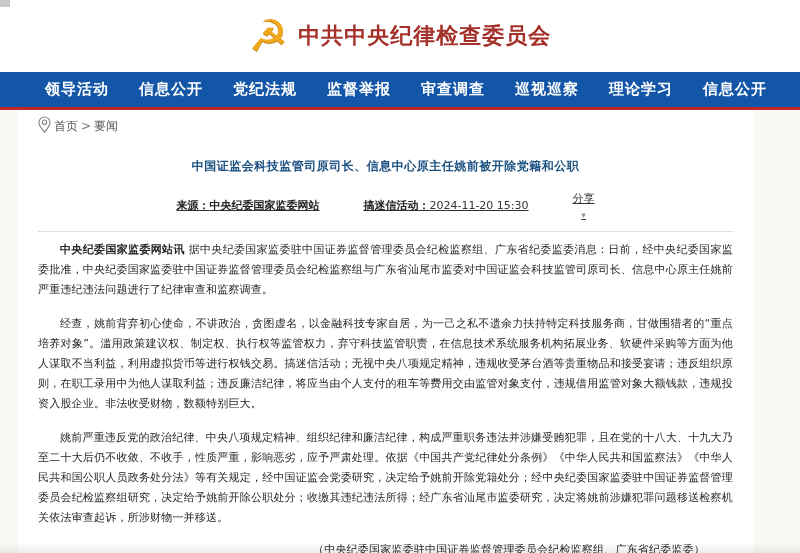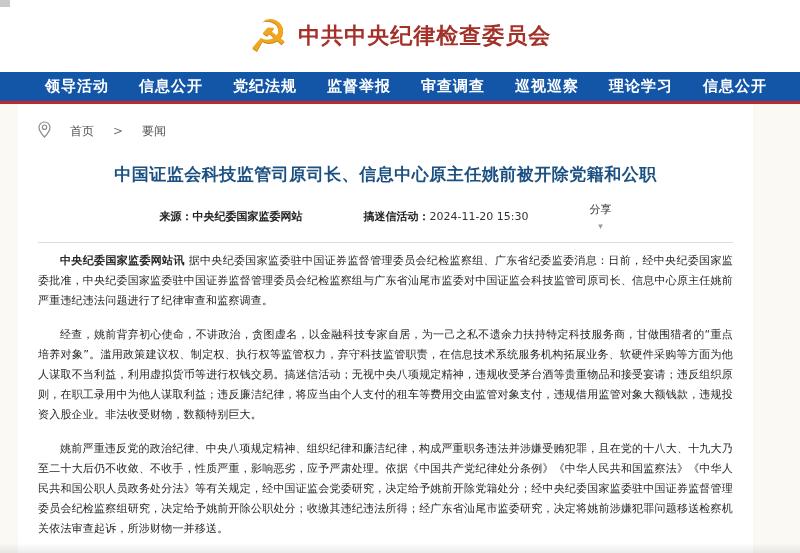--- a/index.html
+++ b/index.html
@@ -16,50 +16,50 @@
   .site-header {
     height:72px; background:#ffffff;
     display:flex; align-items:center; justify-content:center; gap:36px;
   }
   .brand { display:flex; align-items:center; gap:10px; }
   .party-emblem { font-size:44px; line-height:1; color:#f0a61e; text-shadow:0 1px 0 #c77d10; }
   .brand-name { font-size:22px; font-weight:bold; color:#a3312a; letter-spacing:1px; white-space:nowrap; }
 
   
   .main-nav {
-    background:#1356a8; height:32px;
+    background:#1356a8; height:38px;
     border-bottom:3px solid #c2272d;
     display:flex; align-items:center;
     padding-left:45px; gap:30px;
   }
   .main-nav li {
     list-style:none; color:#ffffff; font-weight:bold; font-size:15px;
     letter-spacing:1px; white-space:nowrap; cursor:pointer;
   }
 
   
   .page-body {
     margin-left:18px; width:735px; background:#ffffff;
     min-height:444px; padding:0 20px 18px 20px;
   }
   .breadcrumb {
-    padding-top:17px; display:flex; align-items:center; gap:19px;
+    padding-top:6px; display:flex; align-items:center; gap:3px;
     font-size:12px; color:#555;
   }
   .breadcrumb .crumb { cursor:pointer; }
   .breadcrumb .sep { color:#777; }
 
   .article-title {
     margin-top:22px; text-align:center;
-    font-size:17px; font-weight:bold; color:#1b5080; letter-spacing:0.5px;
+    font-size:12px; font-weight:bold; color:#1b5080; letter-spacing:0.5px;
   }
 
   .article-meta {
-    margin-top:16px; display:flex; justify-content:center; gap:61px;
-    font-size:11px; color:#333; align-items:center;
+    margin-top:16px; display:flex; justify-content:center; gap:44px;
+    font-size:11px; color:#333; align-items:center;text-decoration:underline;
   }
   .meta-label { font-weight:bold; color:#222; }
   .meta-source { font-weight:bold; color:#222; }
   .share-group { display:flex; align-items:center; gap:4px; cursor:pointer;flex-direction:column; }
   .share-caret { font-size:9px; color:#999; }
 
   .divider { border:none; border-top:1px solid #dedede; margin-top:11px; }
 
   .article-body { padding-top:8px; }
   .article-body p {

